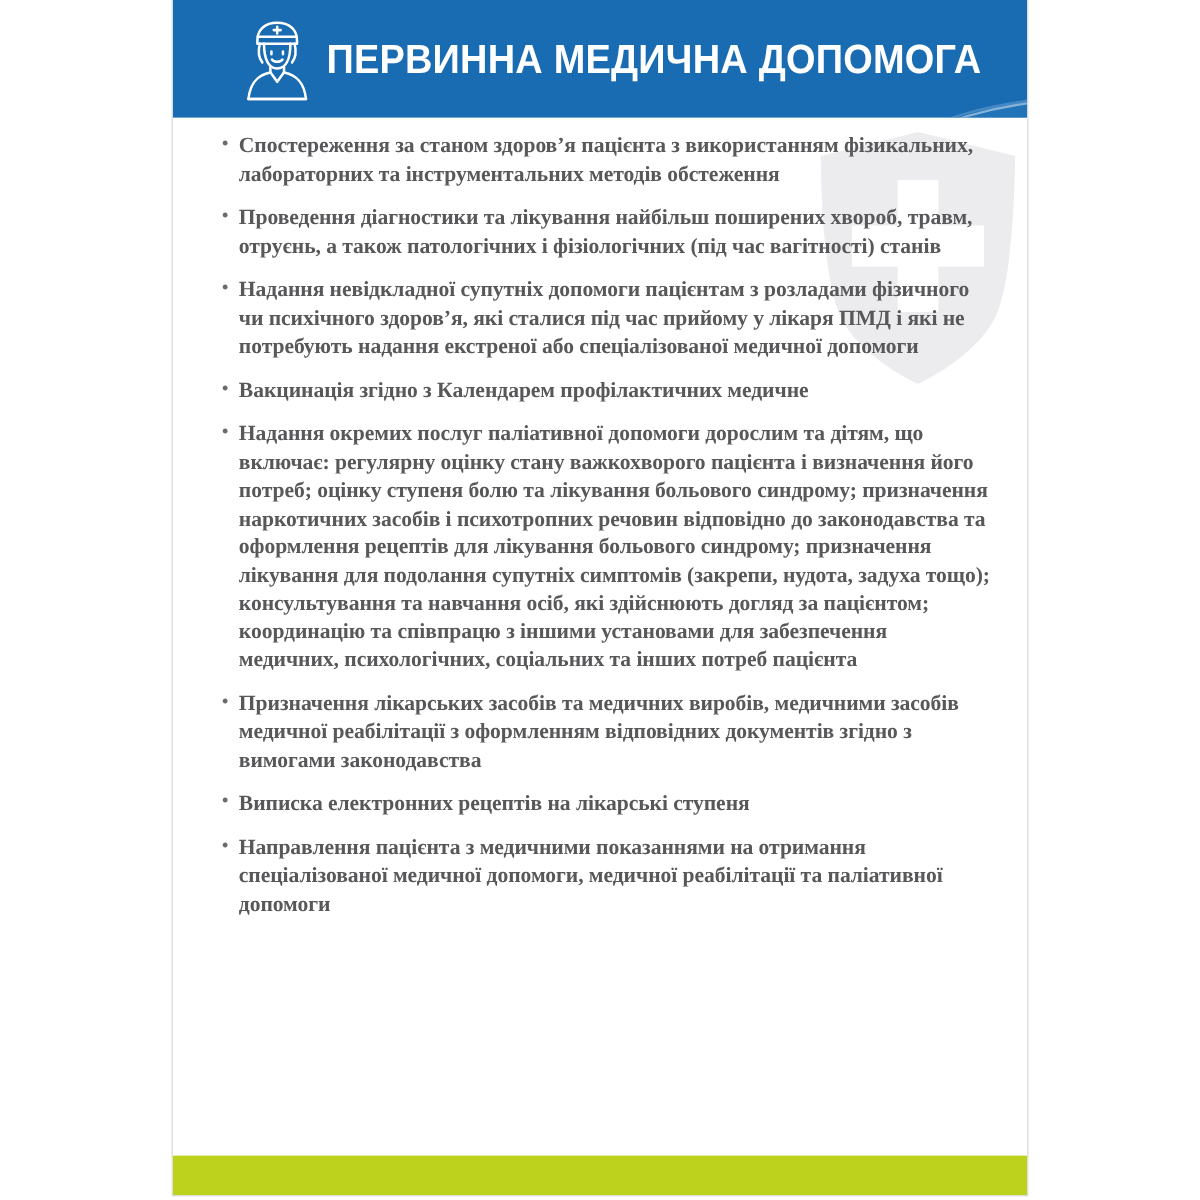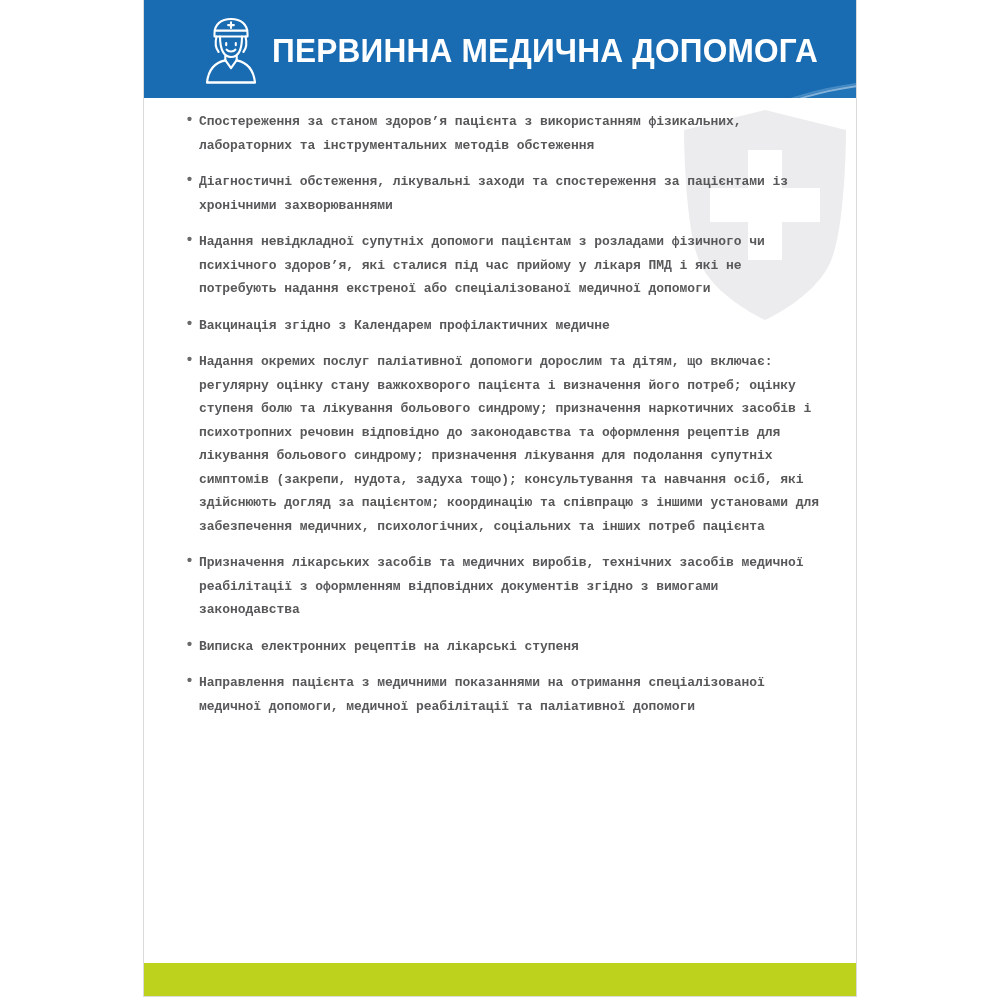--- a/index.html
+++ b/index.html
@@ -104,24 +104,24 @@
     left: 41px;
     top: 110px;
     width: 640px;
   }
   .bullet-row {
     position: relative;
     display: block;
     padding-left: 14px;
     margin-bottom: 13px;
     color: #58585a;
-    font-size: 13px;
+    font-size: 18px;
     line-height: 23.5px;
     font-weight: bold;
-    font-family: Liberation Mono, monospace;
+    font-family: Liberation Serif, serif;
     letter-spacing: -0.05px;
     text-align: left;
   }
   .bullet-row::before {
     content: "•";
     position: absolute;
     left: 0;
     top: -1px;
     color: #6a6a6c;
     font-size: 15px;
@@ -179,25 +179,25 @@
       <div id="header-title">ПЕРВИННА МЕДИЧНА ДОПОМОГА</div>
     </div>
 
     <svg id="watermark" viewBox="0 0 170 215">
       <path d="M85 2 L166 22 C166 22 166 120 150 155 C134 190 85 212 85 212 C85 212 36 190 20 155 C4 120 4 22 4 22 Z" fill="#ececee"></path>
       <path d="M68 42 L102 42 L102 80 L140 80 L140 114 L102 114 L102 152 L68 152 L68 114 L30 114 L30 80 L68 80 Z" fill="#ffffff"></path>
     </svg>
 
     <div id="list">
       <div class="bullet-row">Спостереження за станом здоров’я пацієнта з використанням фізикальних, лабораторних та інструментальних методів обстеження</div>
-      <div class="bullet-row">Діагностичні обстеження, лікувальні заходи та спостереження за пацієнтами із хронічними захворюваннями</div>
+      <div class="bullet-row">Проведення діагностики та лікування найбільш поширених хвороб, травм, отруєнь, а також патологічних і фізіологічних (під час вагітності) станів</div>
       <div class="bullet-row">Надання невідкладної супутніх допомоги пацієнтам з розладами фізичного чи психічного здоров’я, які сталися під час прийому у лікаря ПМД і які не потребують надання екстреної або спеціалізованої медичної допомоги</div>
       <div class="bullet-row">Вакцинація згідно з Календарем профілактичних медичне</div>
       <div class="bullet-row">Надання окремих послуг паліативної допомоги дорослим та дітям, що включає: регулярну оцінку стану важкохворого пацієнта і визначення його потреб; оцінку ступеня болю та лікування больового синдрому; призначення наркотичних засобів і психотропних речовин відповідно до законодавства та оформлення рецептів для лікування больового синдрому; призначення лікування для подолання супутніх симптомів (закрепи, нудота, задуха тощо); консультування та навчання осіб, які здійснюють догляд за пацієнтом; координацію та співпрацю з іншими установами для забезпечення медичних, психологічних, соціальних та інших потреб пацієнта</div>
-      <div class="bullet-row">Призначення лікарських засобів та медичних виробів, технічних засобів медичної реабілітації з оформленням відповідних документів згідно з вимогами законодавства</div>
+      <div class="bullet-row">Призначення лікарських засобів та медичних виробів, медичними засобів медичної реабілітації з оформленням відповідних документів згідно з вимогами законодавства</div>
       <div class="bullet-row">Виписка електронних рецептів на лікарські ступеня</div>
       <div class="bullet-row">Направлення пацієнта з медичними показаннями на отримання спеціалізованої медичної допомоги, медичної реабілітації та паліативної допомоги</div>
 
     </div>
 
     <div id="footer-green"></div>
 
   </div>
 </div>
 

